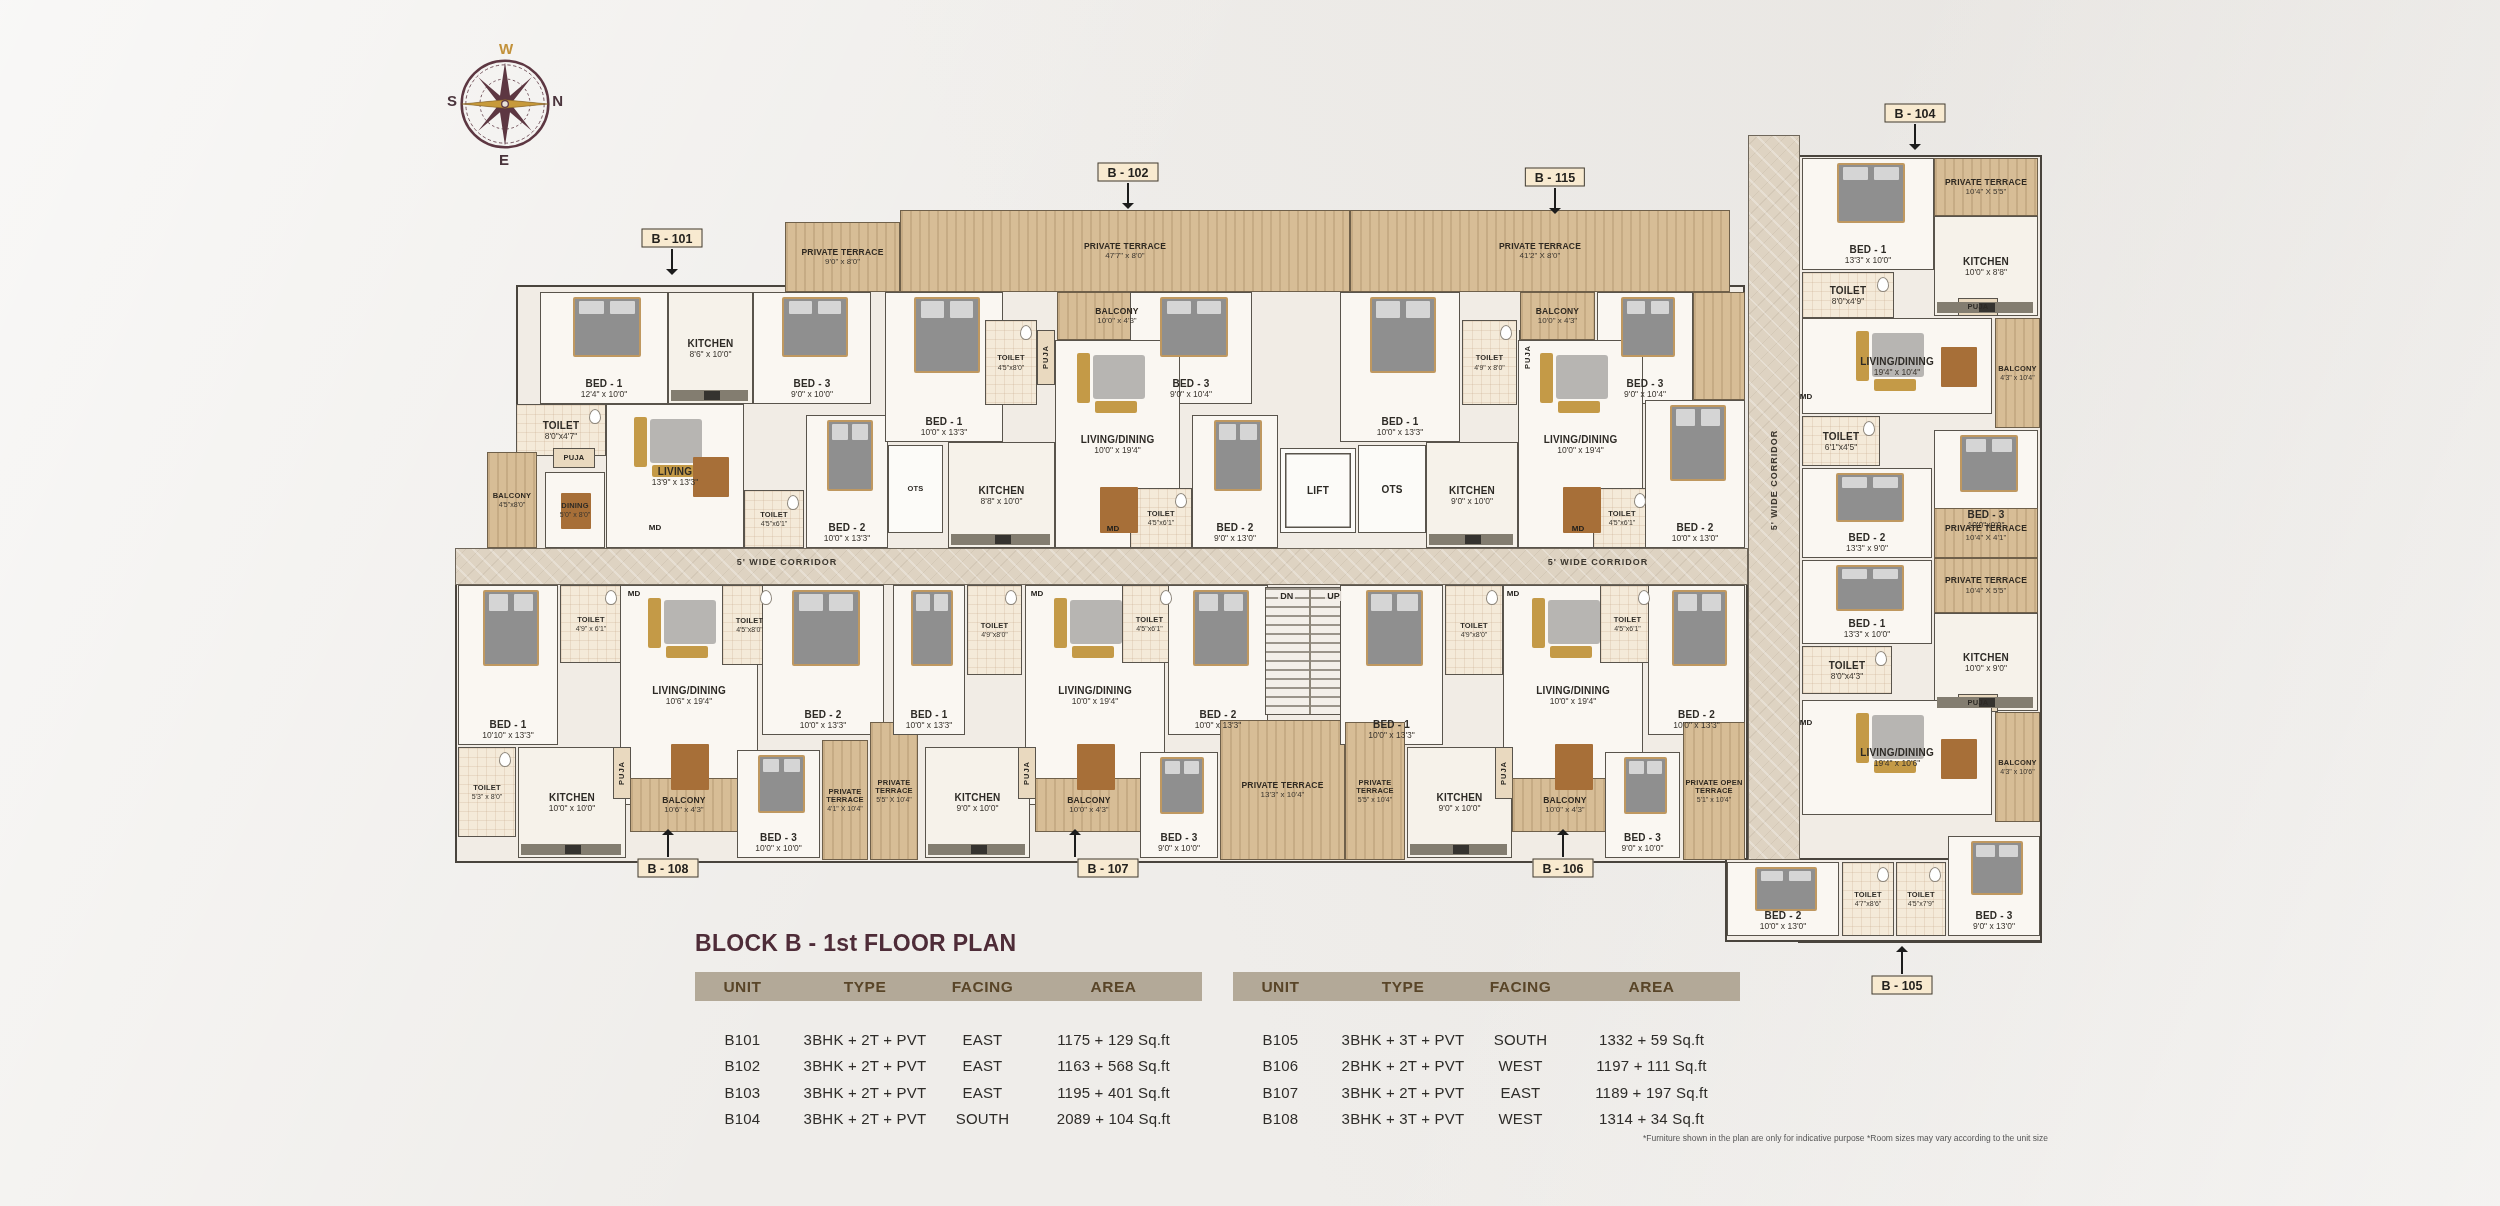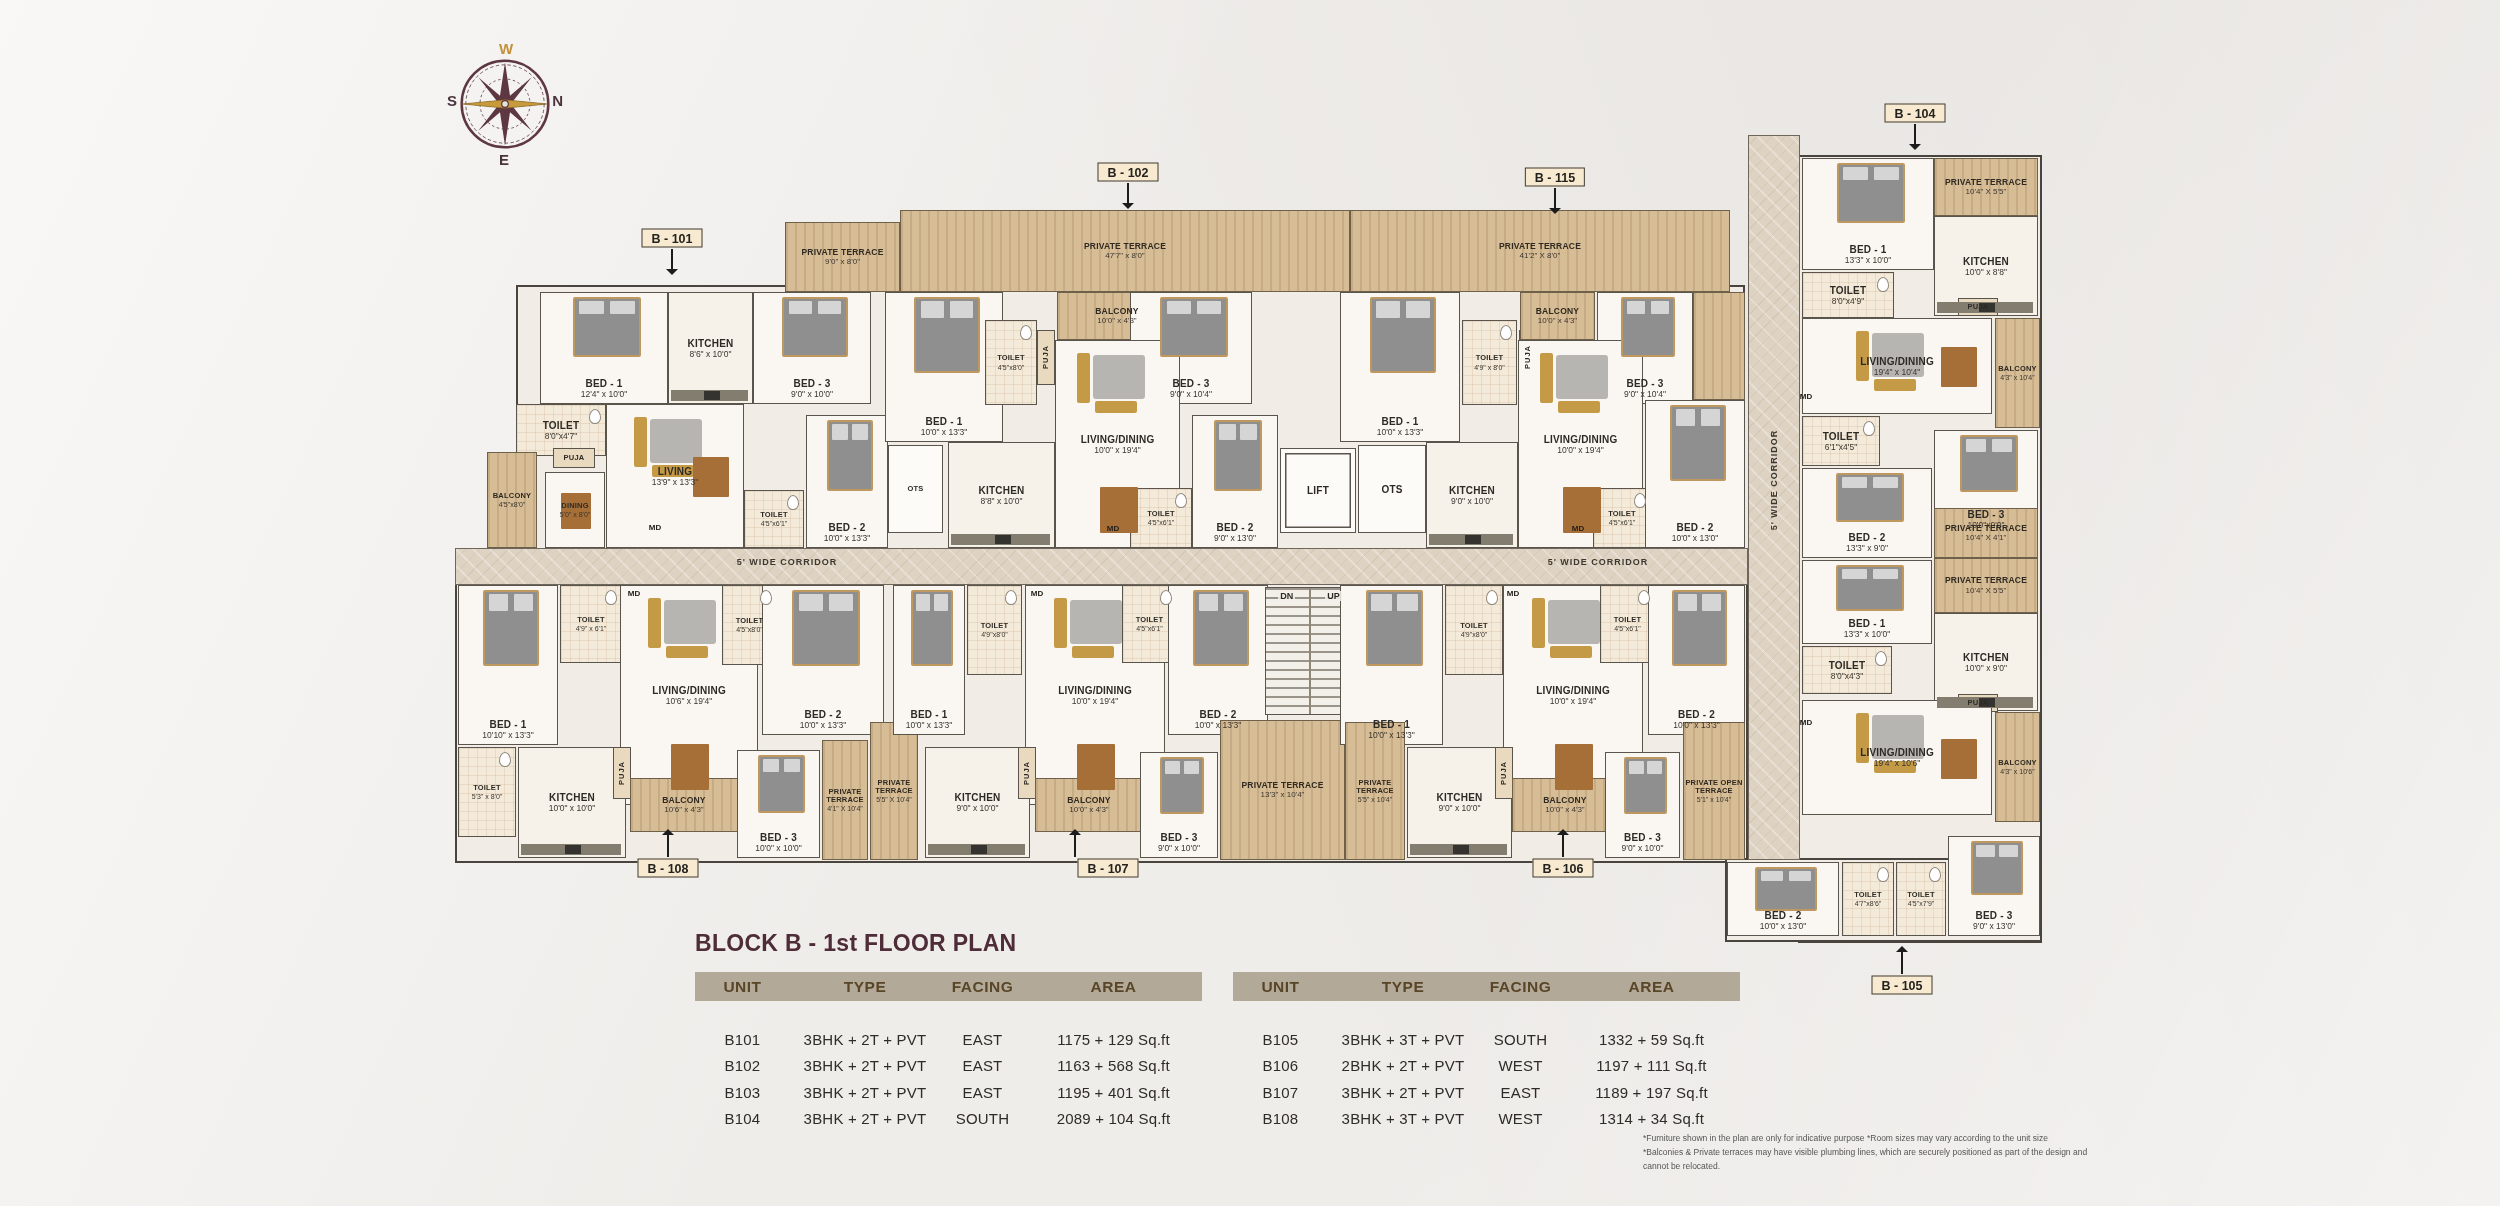--- a/index.html
+++ b/index.html
@@ -731,15 +731,14 @@
           <div>B108</div>
           <div>3BHK + 3T + PVT</div>
           <div>WEST</div>
           <div>1314 + 34 Sq.ft</div>
         </div>
       </div>
     </div>
 
   <div id="footnotes">
     <div>*Furniture shown in the plan are only for indicative purpose *Room sizes may vary according to the unit size</div>
-    <div>*Balconies &amp; Private terraces may have visible plumbing lines, which are securely positioned as part of the design and cannot be relocated.</div>
   </div>
 </div>
 
 </body></html>

